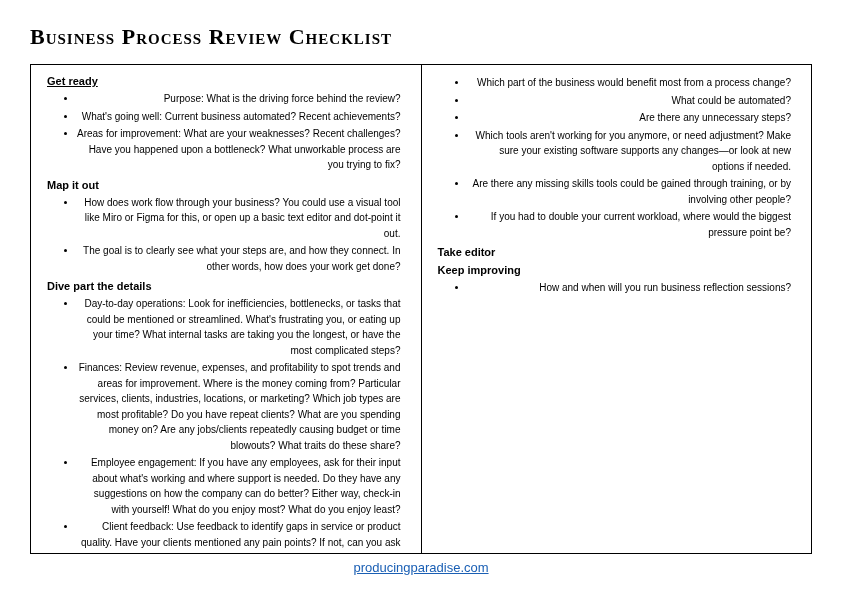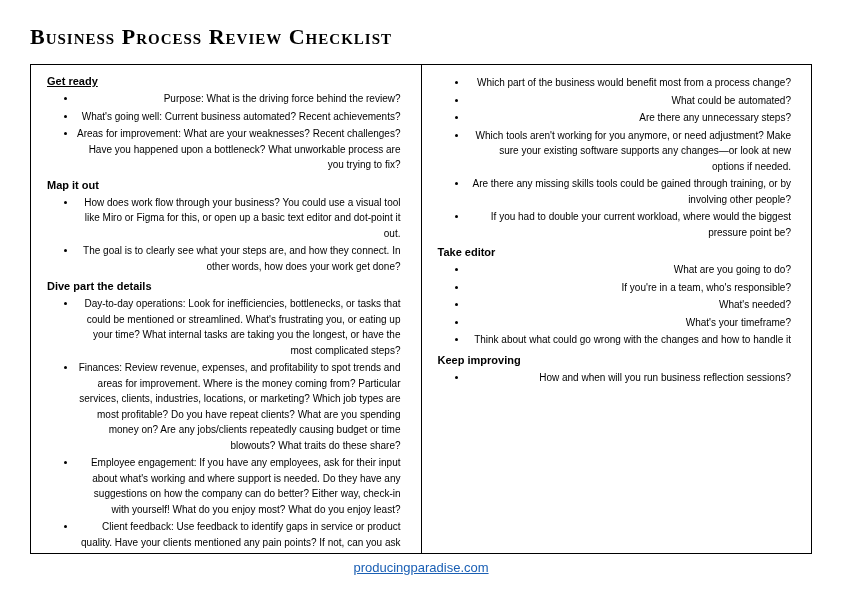--- a/index.html
+++ b/index.html
@@ -90,27 +90,20 @@
     <div class="col col-right" id="right-col">
         <ul>
           <li>Which part of the business would benefit most from a process change?</li>
           <li>What could be automated?</li>
           <li>Are there any unnecessary steps?</li>
           <li>Which tools aren't working for you anymore, or need adjustment? Make sure your existing software supports any changes—or look at new options if needed.</li>
           <li>Are there any missing skills tools could be gained through training, or by involving other people?</li>
           <li>If you had to double your current workload, where would the biggest pressure point be?</li>
         </ul>
         <div class="section-head">Take editor</div>
-        <ul>
-          <li>What are you going to do?</li>
-          <li>If you're in a team, who's responsible?</li>
-          <li>What's needed?</li>
-          <li>What's your timeframe?</li>
-          <li>Think about what could go wrong with the changes and how to handle it</li>
-        </ul>
         <div class="section-head">Keep improving</div>
         <ul>
           <li>How and when will you run business reflection sessions?</li>
         </ul>
       </div>
   </div>
   <div class="footer">producingparadise.com</div>
 </div>
 
 </body></html>

